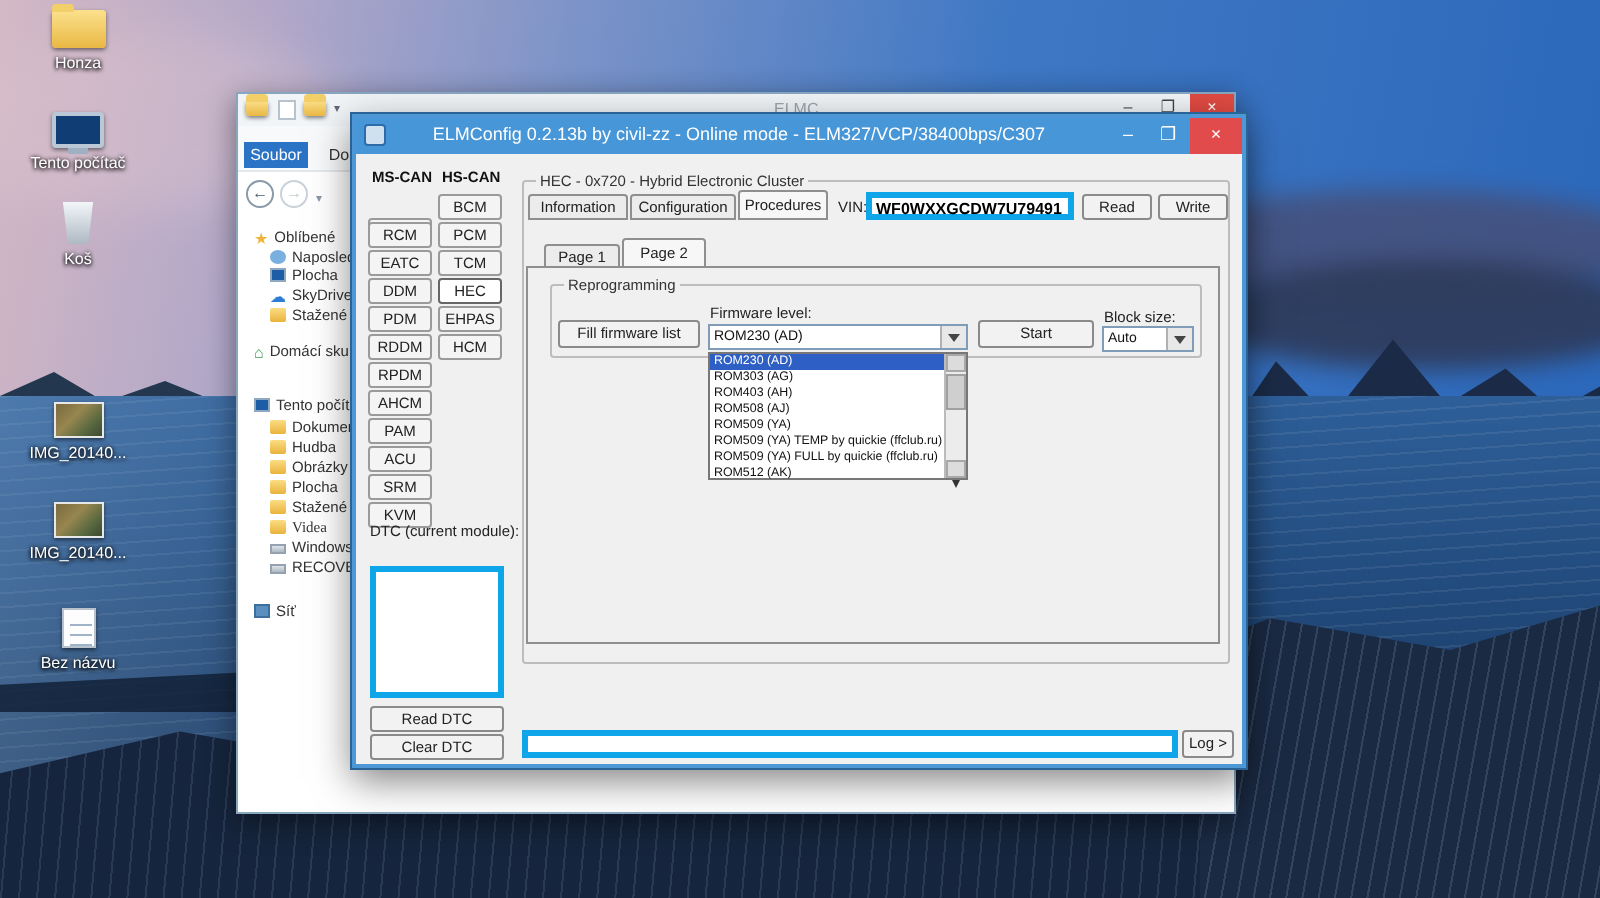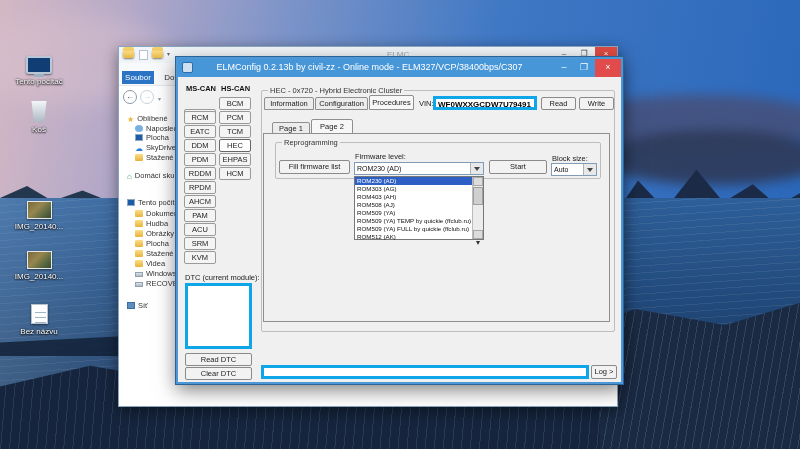--- a/index.html
+++ b/index.html
@@ -136,20 +136,24 @@
     <div class="cloud c1"></div>
     <div class="cloud c2"></div>
     <div class="m1"></div>
     <div class="m2"></div>
     <div class="sea"></div>
     <div class="rock r3"></div>
     <div class="rock r1"></div>
     <div class="rock r2"></div>
   </div>
 
+  <div class="dicon" style="left:8px;top:5px;">
+    <div class="glyph ic-folder"></div>
+    <div class="lbl">Honza</div>
+  </div>
   <div class="dicon" style="left:8px;top:56px;">
     <div class="glyph ic-computer"></div>
     <div class="lbl" style="width:48px;margin:3px auto 0;">Tento počítač</div>
   </div>
   <div class="dicon" style="left:8px;top:101px;">
     <div class="glyph ic-bin"></div>
     <div class="lbl">Koš</div>
   </div>
   <div class="dicon" style="left:8px;top:201px;">
     <div class="glyph ic-img"></div>
@@ -191,21 +195,21 @@
       <div class="sb-item" style="left:16px;top:22px;"><span class="mini mini-monitor"></span><span>Plocha</span></div>
       <div class="sb-item" style="left:16px;top:32px;"><span class="mini mini-cloud">☁</span><span>SkyDrive</span></div>
       <div class="sb-item" style="left:16px;top:42px;"><span class="mini mini-folder"></span><span>Stažené</span></div>
       <div class="sb-item" style="left:8px;top:60px;"><span class="mini mini-home">⌂</span><span>Domácí skupina</span></div>
       <div class="sb-item" style="left:8px;top:87px;"><span class="mini mini-monitor"></span><span>Tento počítač</span></div>
       <div class="sb-item" style="left:16px;top:98px;"><span class="mini mini-folder"></span><span>Dokumenty</span></div>
       <div class="sb-item" style="left:16px;top:108px;"><span class="mini mini-folder"></span><span>Hudba</span></div>
       <div class="sb-item" style="left:16px;top:118px;"><span class="mini mini-folder"></span><span>Obrázky</span></div>
       <div class="sb-item" style="left:16px;top:128px;"><span class="mini mini-folder"></span><span>Plocha</span></div>
       <div class="sb-item" style="left:16px;top:138px;"><span class="mini mini-folder"></span><span>Stažené</span></div>
-      <div class="sb-item" style="left:16px;top:148px;"><span class="mini mini-folder"></span><span>Videa</span></div>
+      <div class="sb-item" style="left:16px;top:148px;font-family:Liberation Serif, serif;"><span class="mini mini-folder"></span><span>Videa</span></div>
       <div class="sb-item" style="left:16px;top:158px;"><span class="mini mini-drive"></span><span>Windows</span></div>
       <div class="sb-item" style="left:16px;top:168px;"><span class="mini mini-drive"></span><span>RECOVERY</span></div>
       <div class="sb-item" style="left:8px;top:190px;"><span class="mini mini-net"></span><span>Síť</span></div>
     </div>
 
   </div>
 
   <div id="elm">
     <div class="elm-titlebar">
       <div class="elm-appicon"></div>
@@ -231,21 +235,21 @@
     <div class="modbtn" style="left:6px;top:178px;">SRM</div>
     <div class="modbtn" style="left:6px;top:192px;">KVM</div>
 
     <div class="modbtn" style="left:41px;top:38px;">BCM</div>
     <div class="modbtn" style="left:41px;top:52px;">PCM</div>
     <div class="modbtn" style="left:41px;top:66px;">TCM</div>
     <div class="modbtn sel" style="left:41px;top:80px;">HEC</div>
     <div class="modbtn" style="left:41px;top:94px;">EHPAS</div>
     <div class="modbtn" style="left:41px;top:108px;">HCM</div>
 
-    <div class="lbl-sm" style="left:7px;top:214px;">DTC (current module):</div>
+    <div class="lbl-sm" style="left:7px;top:202px;">DTC (current module):</div>
     <div class="sunken" style="position:absolute;left:7px;top:224px;width:67px;height:66px;"></div>
     <div class="btn" style="left:7px;top:294px;width:67px;height:13px;line-height:11px;">Read DTC</div>
     <div class="btn" style="left:7px;top:308px;width:67px;height:13px;line-height:11px;">Clear DTC</div>
 
     <div class="groupbox" style="left:83px;top:31px;width:354px;height:242px;">
       <span class="legend" style="left:6px;">HEC - 0x720 - Hybrid Electronic Cluster</span>
     </div>
 
     <div class="tab" style="left:86px;top:38px;width:50px;height:13px;line-height:12px;">Information</div>
     <div class="tab" style="left:137px;top:38px;width:53px;height:13px;line-height:12px;">Configuration</div>

